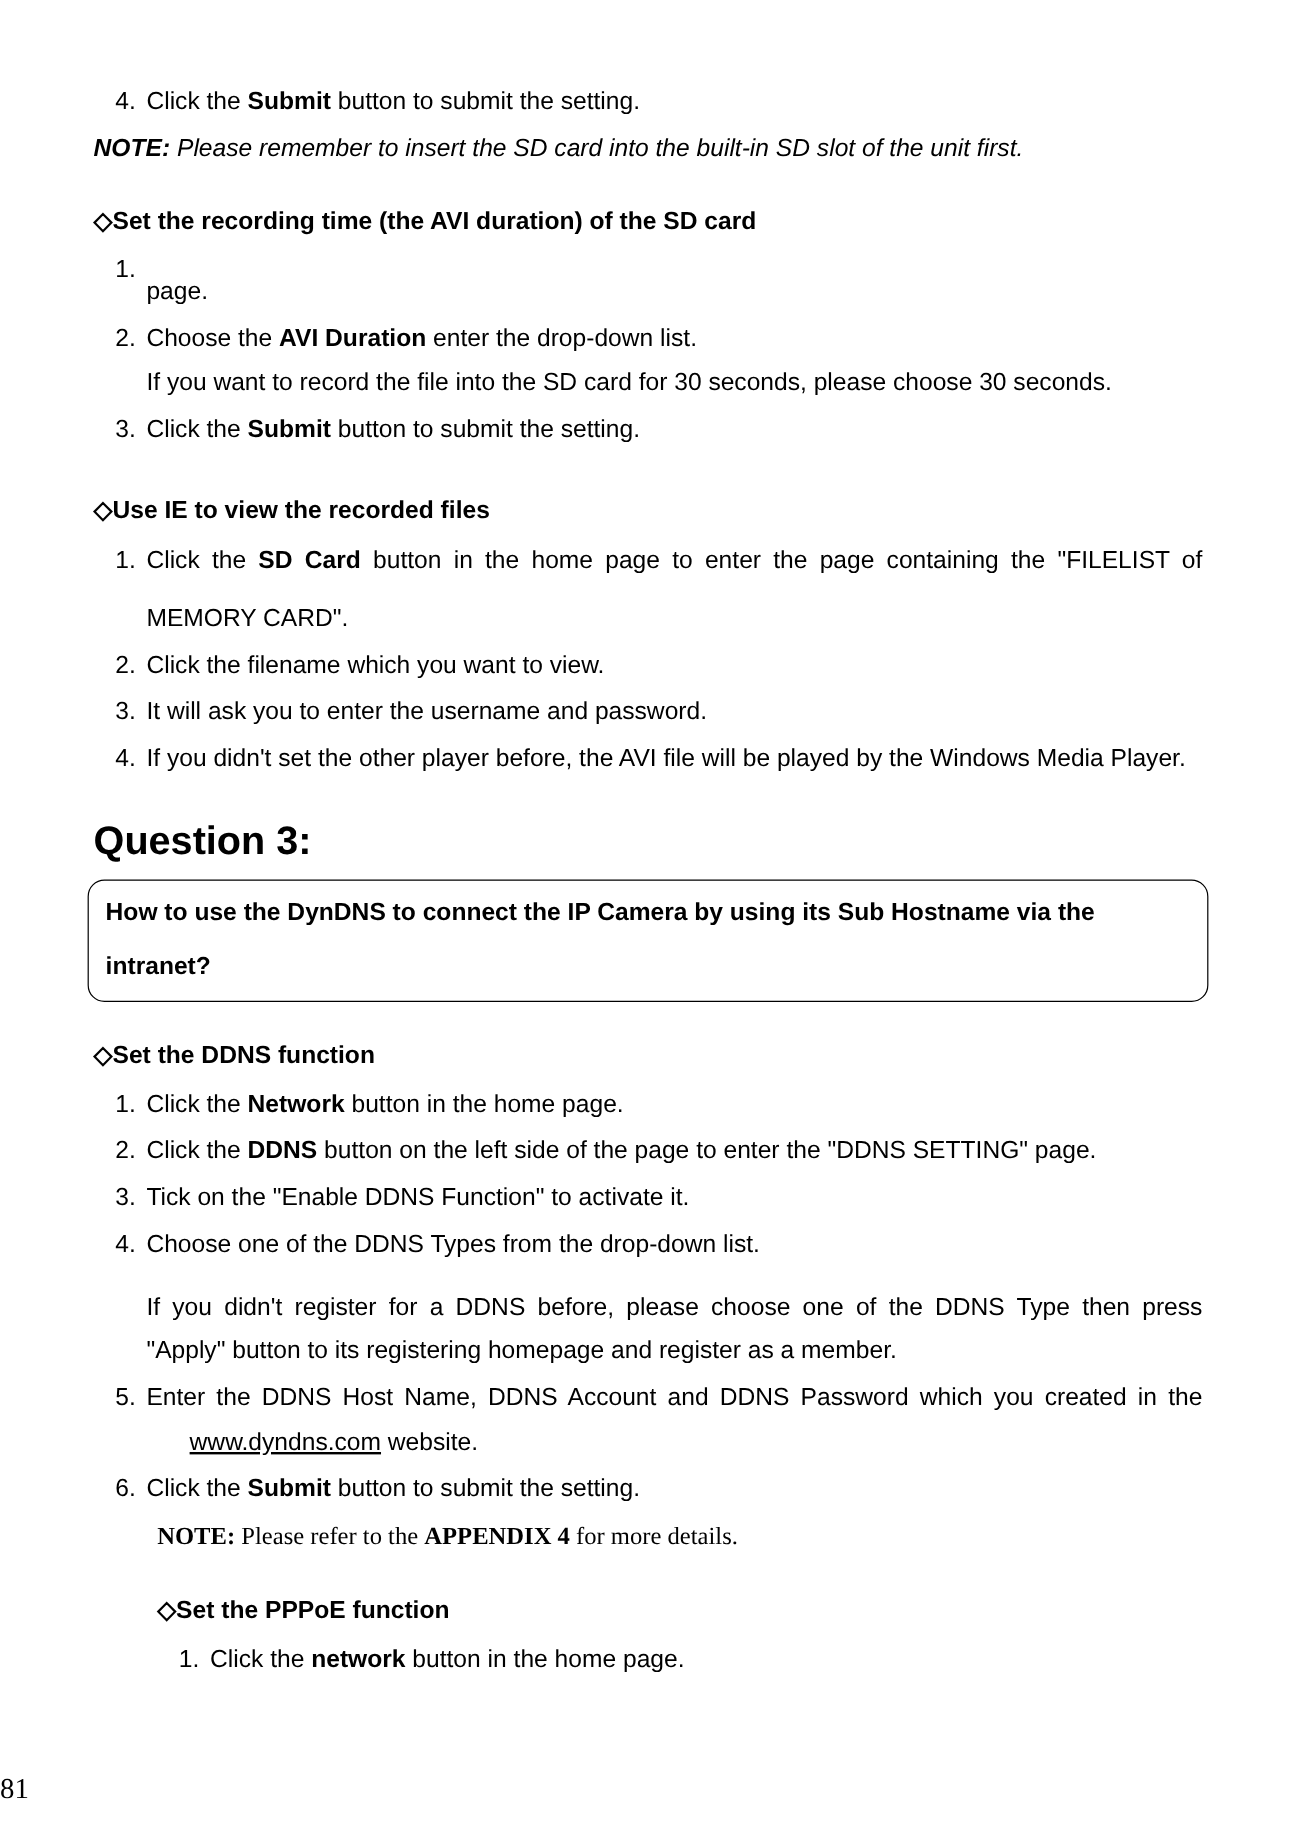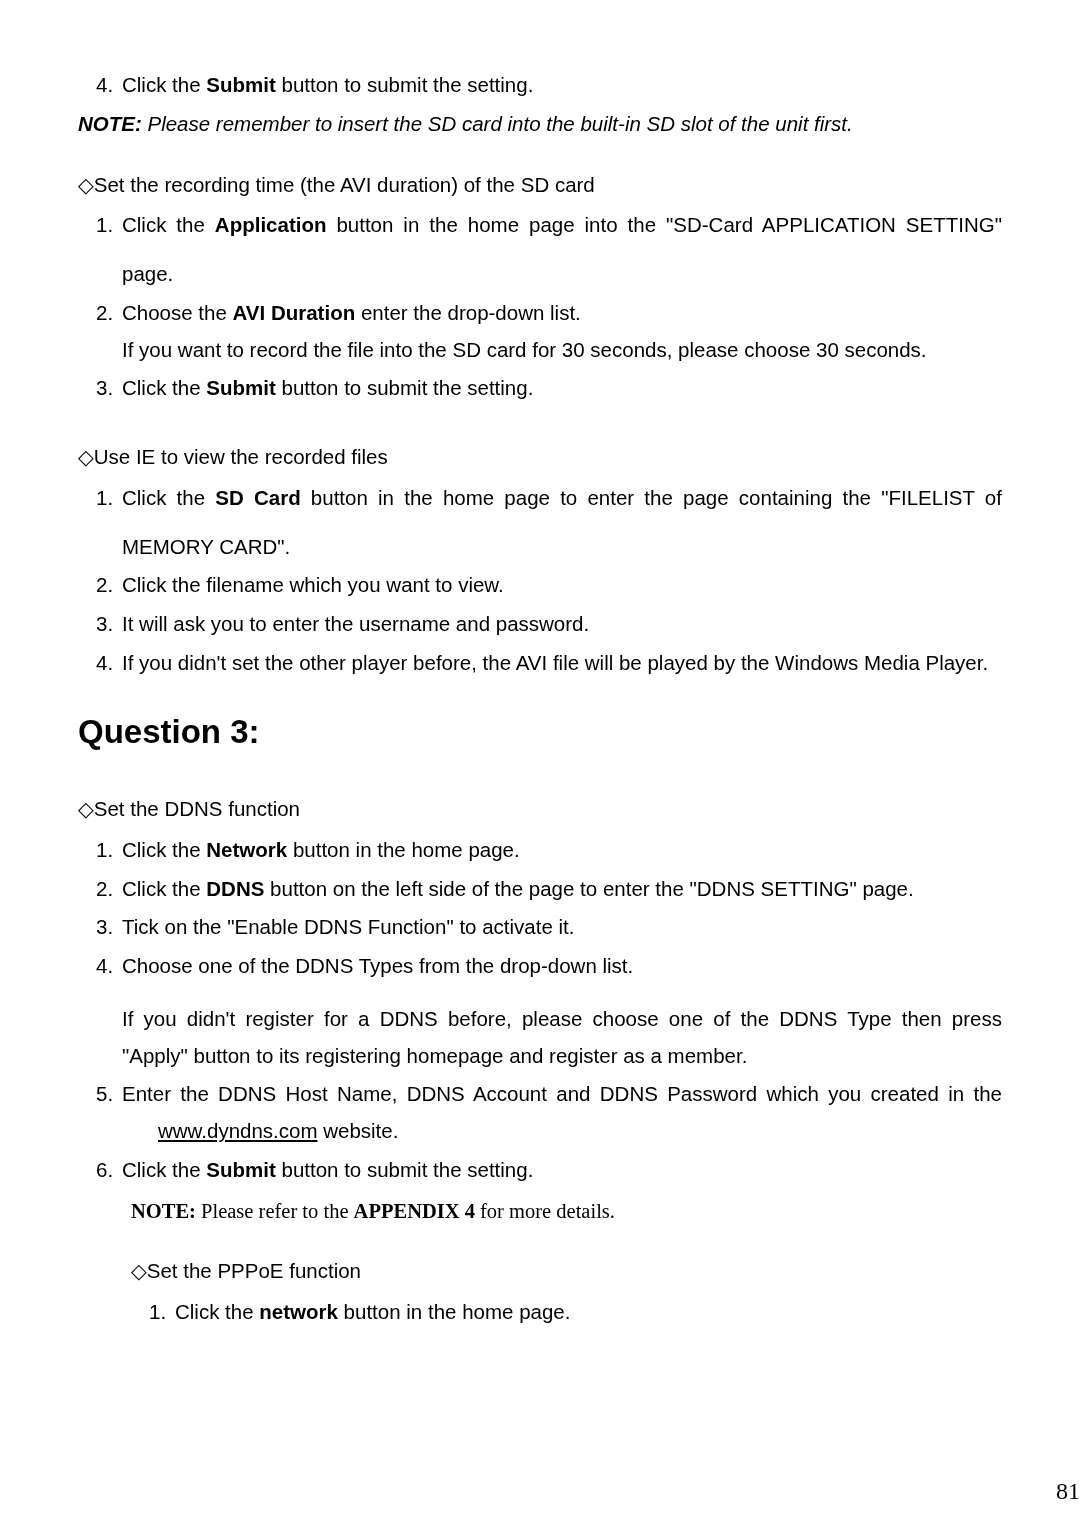--- a/index.html
+++ b/index.html
@@ -42,21 +42,21 @@
     }
     .sub-line {
       margin-top: 18px;
       display: block;
     }
 
     .section-space { height: 30px; }
 
     .bold { font-weight: 700; }
     .diamond-heading {
-      font-weight: 400;
+      font-weight: 700;
       margin: 0 0 10px 0;
     }
 
     .question-label {
       font-size: 33px;
       font-weight: 700;
       margin: 28px 0 8px 0;
     }
 
     .qbox {
@@ -79,21 +79,21 @@
       font-family: Liberation Serif, serif;
     }
 
     .pppoe-block { padding-left: 53px; }
 
     .pagenum {
       position: absolute;
       width: 100%;
       bottom: 28px;
       left: 0;
-      text-align: right;
+      text-align: left;
       font-family: "Times New Roman", Times, serif;
       font-size: 24px;
     }
   </style>
 </head>
 <body>
 
 <div class="page">
 
   <div class="indent-list">
@@ -110,21 +110,20 @@
   </div>
 
   <div class="section-space"></div>
 
   <div class="diamond-heading">◇Set the recording time (the AVI duration) of the SD card</div>
   <div class="indent-list">
 
     <div class="num-item">
       <div class="num">1.</div>
       <div class="txt">
-        <div class="justify-line"><span>Click the </span><span class="bold">Application</span><span> button in the home page into the "SD-Card APPLICATION SETTING"</span></div>
         <span class="sub-line">page.</span>
       </div>
     </div>
 
     <div class="num-item">
       <div class="num">2.</div>
       <div class="txt">
         <div><span>Choose the </span><span class="bold">AVI Duration</span><span> enter the drop-down list.</span></div>
         <div style="margin-top:6px;">If you want to record the file into the SD card for 30 seconds, please choose 30 seconds.</div>
       </div>
@@ -161,20 +160,24 @@
       <div class="txt">It will ask you to enter the username and password.</div>
     </div>
 
     <div class="num-item">
       <div class="num">4.</div>
       <div class="txt">If you didn't set the other player before, the AVI file will be played by the Windows Media Player.</div>
     </div>
   </div>
 
   <div class="question-label">Question 3:</div>
+  <div class="qbox">
+    <div class="qline1">How to use the DynDNS to connect the IP Camera by using its Sub Hostname via the</div>
+    <div class="qline2">intranet?</div>
+  </div>
 
   <div class="section-space"></div>
 
   <div class="diamond-heading">◇Set the DDNS function</div>
   <div class="indent-list">
 
     <div class="num-item">
       <div class="num">1.</div>
       <div class="txt">
         <span>Click the </span><span class="bold">Network</span><span> button in the home page.</span>

